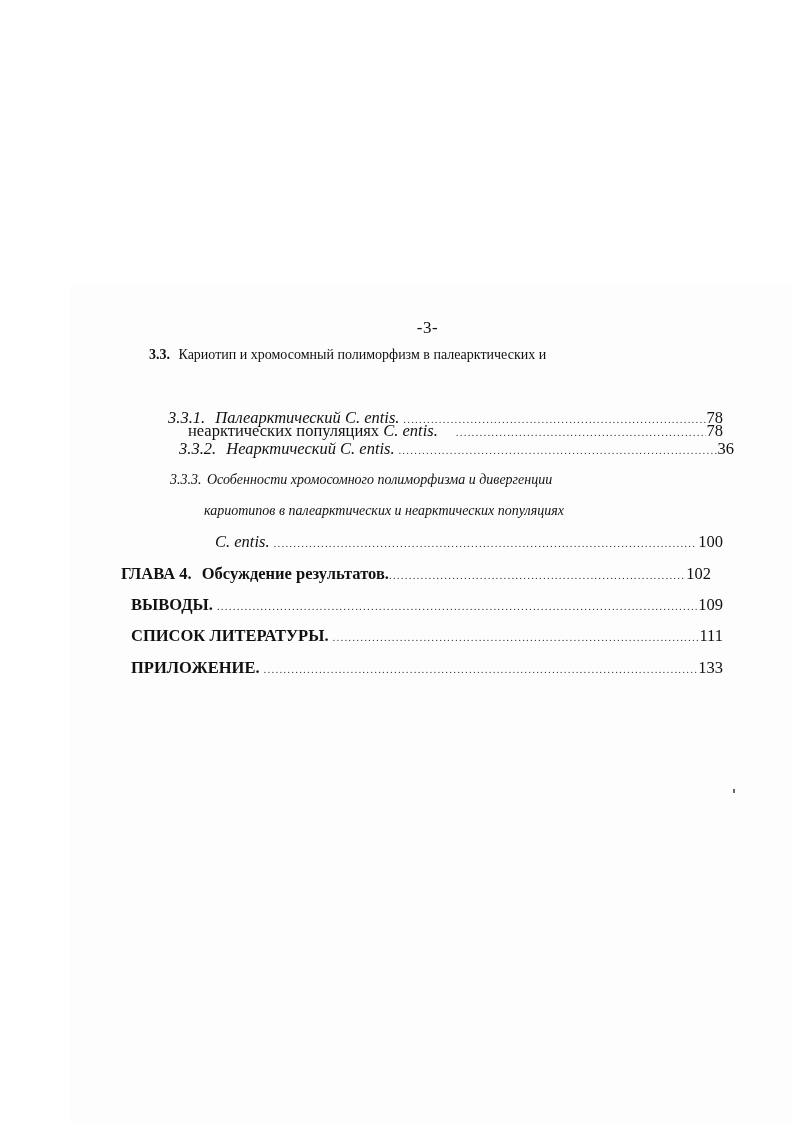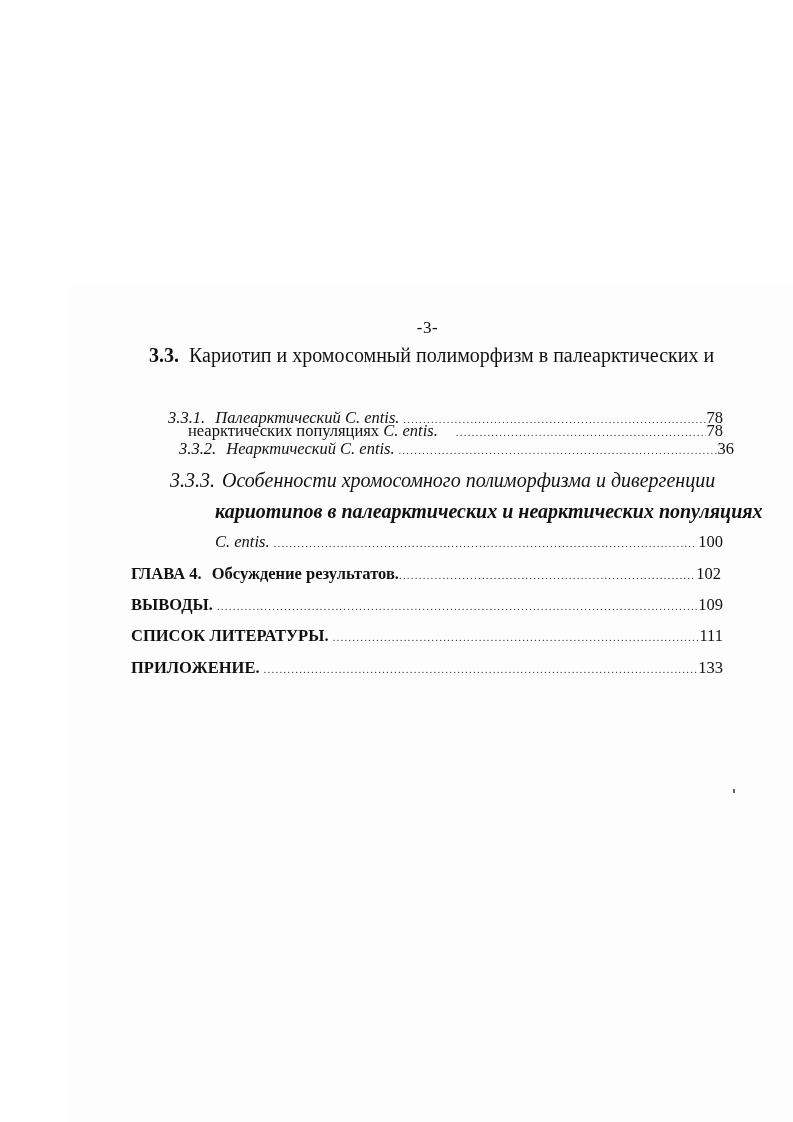--- a/index.html
+++ b/index.html
@@ -29,21 +29,21 @@
       left: 0;
       width: 855px;
       text-align: center;
       font-size: 17px;
       letter-spacing: 0.5px;
     }
     .toc-line {
       position: absolute;
       left: 0;
       height: 22px;
-      font-size: 20px;
+      font-size: 14px;
       line-height: 22px;
       white-space: nowrap;
     }
     .toc-row {
       position: absolute;
       height: 22px;
       display: flex;
       align-items: baseline;
       font-size: 16.5px;
       line-height: 22px;
@@ -108,30 +108,30 @@
     <span style="margin-left:6px;">Неарктический C. entis.</span>
   </span>
   <span class="leader"></span>
   <span class="pg" style="font-style:normal;">36</span>
 </div>
 
 <div class="toc-line italic" style="left:170px; top:469px;">
   <span>3.3.3.</span>
   <span style="margin-left:2px;font-style:italic;">Особенности хромосомного полиморфизма и дивергенции</span>
 </div>
-<div class="toc-line italic" style="left:215px; top:500px;font-weight:bold;">
+<div class="toc-line italic" style="left:204px; top:500px;">
   <span>кариотипов в палеарктических и неарктических популяциях</span>
 </div>
 <div class="toc-row" style="left:215px; top:531px; width:508px;">
   <span class="label italic">C. entis.</span>
   <span class="leader"></span>
   <span class="pg">100</span>
 </div>
 
-<div class="toc-row bold" style="left:131px; top:563px; width:590px;">
+<div class="toc-row bold" style="left:121px; top:563px; width:590px;">
   <span class="label">
     <span>ГЛАВА 4.</span>
     <span style="margin-left:6px;">Обсуждение результатов.</span>
   </span>
   <span class="leader" style="margin-left:0; font-weight:normal;"></span>
   <span class="pg" style="font-weight:normal;">102</span>
 </div>
 
 <div class="toc-row" style="left:131px; top:594px; width:592px;">
   <span class="label bold">ВЫВОДЫ.</span>

